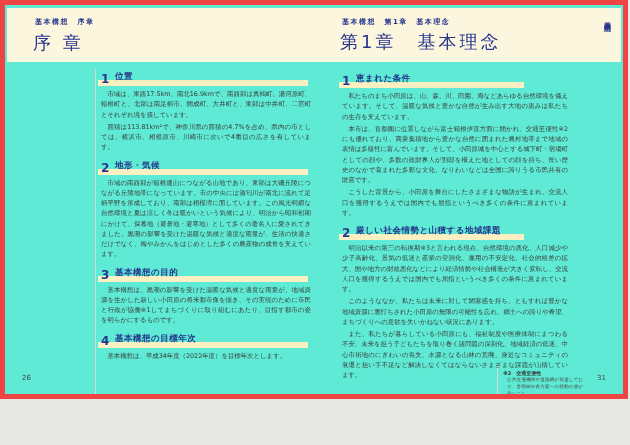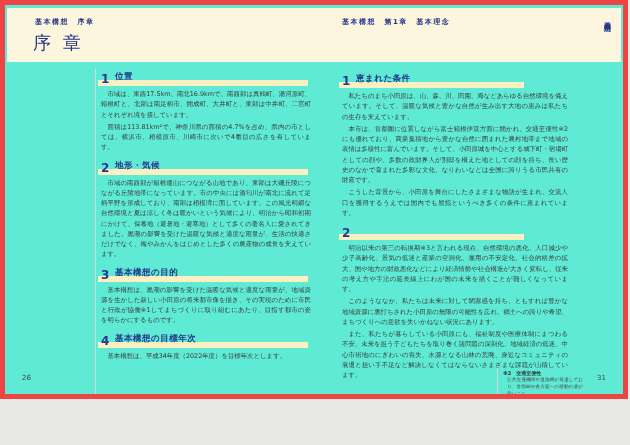--- a/index.html
+++ b/index.html
@@ -78,20 +78,21 @@
 <body>
 
 <div class="spread">
 
   <div class="band"></div>
 
   <div class="eyebrow l">基本構想　序章</div>
   <div class="chapter-title l">序 章</div>
 
   <div class="eyebrow r">基本構想　第1章　基本理念</div>
+  <div class="chapter-title r">第1章　基本理念</div>
 
   <div class="side-tab">基本構想</div>
 
   <div class="rule left-page"></div>
   <div class="rule right-page"></div>
 
   <div class="col l">
     <div class="section">
       <div class="sec-head">
         <span class="sec-band"></span>
@@ -139,22 +140,23 @@
       </div>
       <p class="body-p">私たちのまち小田原は、山、森、川、田園、海などあらゆる自然環境を備えています。そして、温暖な気候と豊かな自然が生み出す大地の恵みは私たちの生存を支えています。</p>
       <p class="body-p">本市は、首都圏に位置しながら富士箱根伊豆方面に開かれ、交通至便性※2にも優れており、商業集積地から豊かな自然に囲まれた農村地帯まで地域の表情は多様性に富んでいます。そして、小田原城を中心とする城下町・宿場町としての顔や、多数の政財界人が別邸を構えた地としての顔を持ち、長い歴史のなかで育まれた多彩な文化、なりわいなどは全国に誇りうる市民共有の財産です。</p>
       <p class="body-p">こうした背景から、小田原を舞台にしたさまざまな物語が生まれ、交流人口を獲得するうえでは国内でも屈指というべき多くの条件に恵まれています。</p>
     </div>
 
     <div class="section">
       <div class="sec-head">
         <span class="sec-band"></span>
         <span class="sec-num">2</span>
+        <span class="sec-title">厳しい社会情勢と山積する地域課題</span>
       </div>
-      <p class="body-p">明治以来の第三の転換期※3と言われる現在、自然環境の悪化、人口減少や少子高齢化、景気の低迷と産業の空洞化、雇用の不安定化、社会的格差の拡大、国や地方の財政悪化などにより経済情勢や社会構造が大きく変転し、従来の考え方や手法の延長線上にわが国の未来を描くことが難しくなっています。</p>
+      <p class="body-p">明治以来の第三の転換期※3と言われる現在、自然環境の悪化、人口減少や少子高齢化、景気の低迷と産業の空洞化、雇用の不安定化、社会的格差の拡大、国や地方の財政悪化などにより経済情勢や社会構造が大きく変転し、交流人口を獲得するうえでは国内でも屈指というべき多くの条件に恵まれています。</p>
       <p class="body-p">このようななか、私たちは未来に対して閉塞感を持ち、ともすれば豊かな地域資源に裏打ちされた小田原の無限の可能性を忘れ、郷土への誇りや希望、まちづくりへの意欲を失いかねない状況にあります。</p>
       <p class="body-p">また、私たちが暮らしている小田原にも、福祉制度や医療体制にまつわる不安、未来を担う子どもたちを取り巻く諸問題の深刻化、地域経済の低迷、中心市街地のにぎわいの喪失、水源となる山林の荒廃、身近なコミュニティの衰退と担い手不足など解決しなくてはならないさまざまな課題が山積しています。</p>
     </div>
   </div>
 
   <div class="fn l">
     <div class="fn-item">
       <div class="fn-label">※1　協働</div>
       <div class="fn-text">相互の立場を尊重し、役割及び責任を分担し、力を存分に出しあい、協力しあうこと。</div>
     </div>

